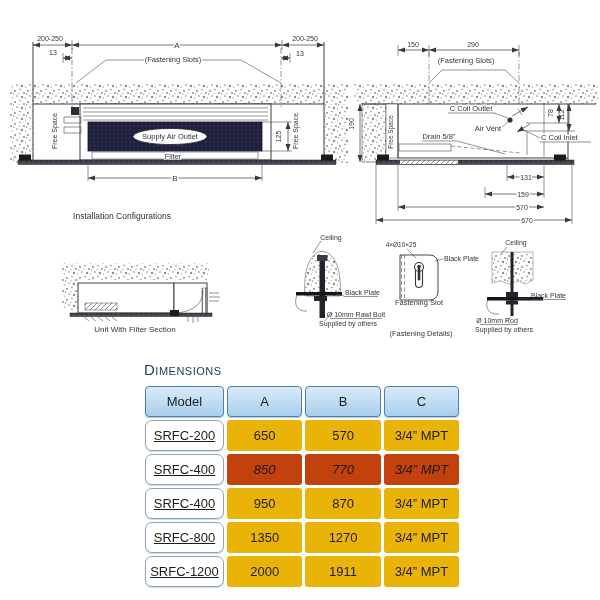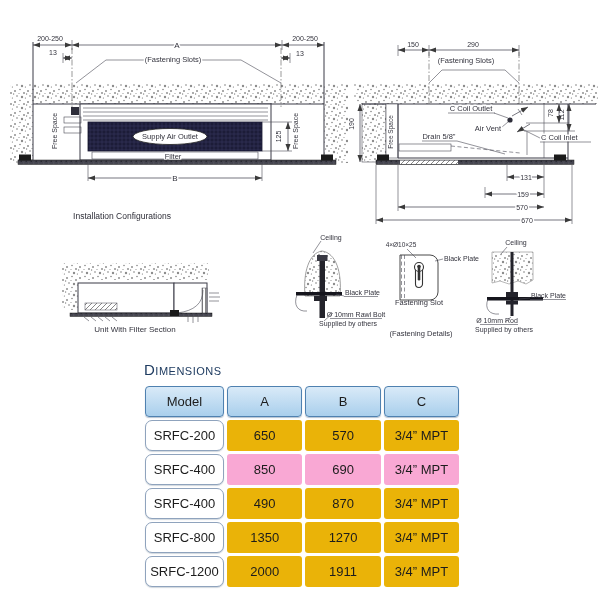--- a/index.html
+++ b/index.html
@@ -23,24 +23,24 @@
   .dims-title{font-size:15px;font-weight:normal;font-variant:small-caps;
               color:#1f3c61;letter-spacing:0.5px;margin:0 0 5px 2px;}
   table.dims{border-collapse:separate;border-spacing:3px 3px;}
   table.dims th,table.dims td{font-size:13px;color:#1c1c1c;text-align:center;
               height:21px;padding:4px 4px;}
   th.hc{width:72px;background:linear-gradient(#d9eaf8,#a9cfec);
         border:1px solid #4f81b0;border-radius:4px;font-weight:normal;
         box-shadow:0 1px 1px rgba(90,120,150,.45);}
   th.hc.model{width:74px;}
   td.mc{background:#ffffff;border:1px solid #8fa3bd;border-radius:7px;
-        box-shadow:0 1px 1px rgba(120,140,160,.35);}
+        box-shadow:0 1px 1px rgba(120,140,160,.35);text-decoration:underline;}
   td.dc{border-radius:3px;}
   tr.odd td.dc{background:#eab308;}
-  tr.even td.dc{background:#f9a8d4;}
+  tr.even td.dc{background:#c2410c;font-style:italic;}
 </style>
 </head>
 <body>
 
 <div id="page">
 
 <svg width="600" height="356" viewBox="0 0 600 356">
   <defs>
     <marker id="ae" markerWidth="8" markerHeight="8" refX="7.2" refY="4" orient="auto" markerUnits="userSpaceOnUse">
       <path d="M0,1.4 L7.2,4 L0,6.6 Z" fill="#3a3a3a"></path>
@@ -265,26 +265,26 @@
     <tbody>
       <tr class="odd">
         <td class="mc">SRFC-200</td>
         <td class="dc">650</td>
         <td class="dc">570</td>
         <td class="dc">3/4” MPT</td>
       </tr>
       <tr class="even">
         <td class="mc">SRFC-400</td>
         <td class="dc">850</td>
-        <td class="dc">690</td>
+        <td class="dc">770</td>
         <td class="dc">3/4” MPT</td>
       </tr>
       <tr class="odd">
         <td class="mc">SRFC-400</td>
-        <td class="dc">490</td>
+        <td class="dc">950</td>
         <td class="dc">870</td>
         <td class="dc">3/4” MPT</td>
       </tr>
       <tr class="odd">
         <td class="mc">SRFC-800</td>
         <td class="dc">1350</td>
         <td class="dc">1270</td>
         <td class="dc">3/4” MPT</td>
       </tr>
       <tr class="odd">

